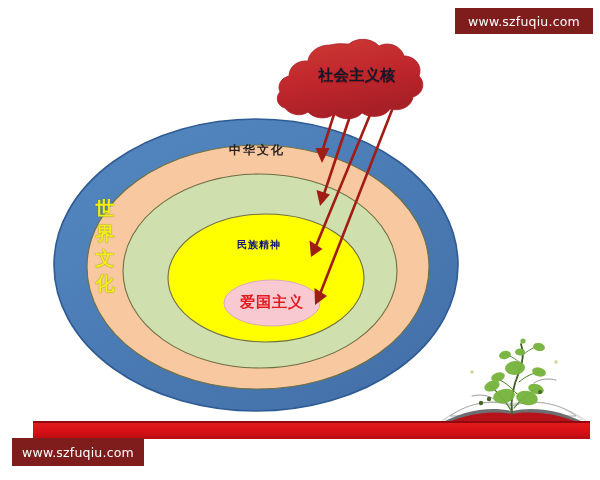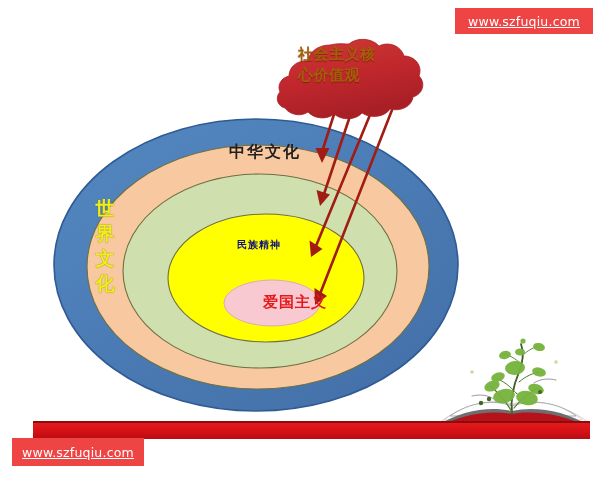--- a/index.html
+++ b/index.html
@@ -8,59 +8,59 @@
     background:#ffffff;
     font-family:"DejaVu Sans","Liberation Sans",sans-serif;
     overflow:hidden;
     position:relative;
   }
   #stage{position:absolute;left:0;top:0;width:600px;height:480px;}
   svg.layer{position:absolute;left:0;top:0;width:600px;height:480px;}
 
   .wm{
     position:absolute;
-    background:#ef4444;
+    background:#7f1d1d;
     color:#ffffff;
     font-family:"DejaVu Sans","Liberation Sans",sans-serif;
     display:flex;align-items:center;justify-content:center;
     letter-spacing:.2px;
     white-space:nowrap;
-    text-decoration:underline;
   }
   #wm-top{right:7px;top:8px;width:138px;height:26px;font-size:12.5px;}
   #wm-bottom{left:12px;top:438px;width:132px;height:28px;font-size:12.5px;}
 
   .ring-label{
     position:absolute;
     font-weight:bold;
     white-space:nowrap;
     letter-spacing:2px;
     pointer-events:none;
   }
   #label-world{
     left:88px;top:196px;width:34px;
     color:#f2ef18;
     font-size:19px;
     letter-spacing:0px;
     line-height:25px;
     text-align:center;
     text-shadow:0 0 1px #6a6a00;
   }
-  #label-chinese{left:229px;top:142px;color:#231f1e;font-size:16px;}
+  #label-chinese{left:229px;top:142px;color:#231f1e;font-size:12px;}
   #label-virtue{left:229px;top:188px;color:#231f1e;font-size:16px;}
   #label-spirit{left:237px;top:238px;color:#12127a;font-size:10px;letter-spacing:1px;}
-  #label-patriot{left:240px;top:293px;color:#e4191c;font-size:15px;letter-spacing:1px;margin-left:23px;}
+  #label-patriot{left:240px;top:293px;color:#e4191c;font-size:15px;letter-spacing:1px;}
 
   #cloud-text{
     position:absolute;
-    left:298px;top:44px;width:118px;
-    color:#a16207;
+    left:298px;top:65px;width:118px;
+    color:#0f172a;
     font-size:15px;
     font-weight:bold;
     line-height:21px;
+    text-align:center;
     letter-spacing:.5px;
     text-shadow:0 1px 1px rgba(90,0,0,.45);
     pointer-events:none;
   }
   #cloud-text span{display:block;}
 </style>
 </head>
 <body>
 
 <div id="stage">
@@ -190,20 +190,19 @@
 
   <div class="ring-label" id="label-chinese">中华文化</div>
 
 
   <div class="ring-label" id="label-spirit">民族精神</div>
 
   <div class="ring-label" id="label-patriot">爱国主义</div>
 
   <div id="cloud-text">
     <span>社会主义核</span>
-    <span>心价值观</span>
   </div>
 
   <div class="wm" id="wm-top">www.szfuqiu.com</div>
 
   <div class="wm" id="wm-bottom">www.szfuqiu.com</div>
 
 </div>
 
 </body></html>

